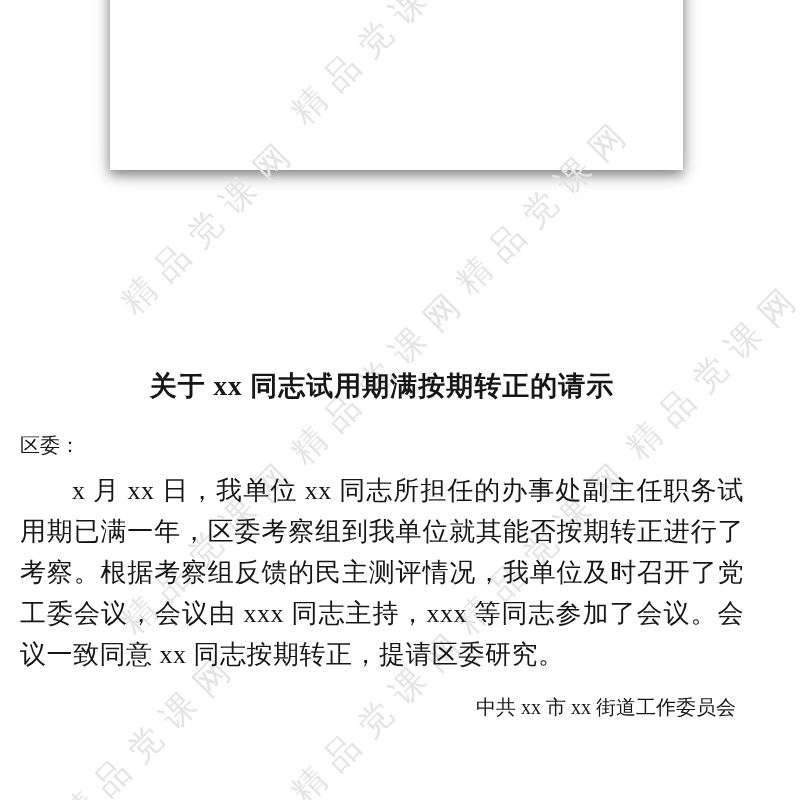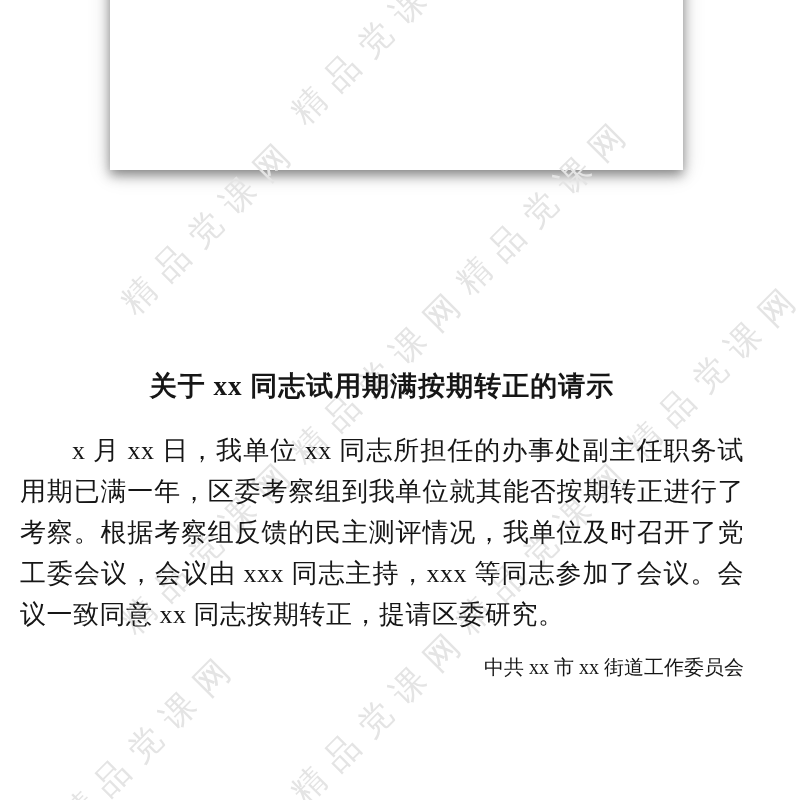--- a/index.html
+++ b/index.html
@@ -40,21 +40,21 @@
     font-size:20px;line-height:30px;
   }
   .para{
     margin:0 0 12px 0;
     font-size:26px;line-height:41px;
     text-align:justify;text-indent:2em;
     letter-spacing:0.5px;
   }
   .para-short{margin:0 0 5px 0;}
   .signature{
-    margin:5px 0 0 0;
+    margin:5px 8px 0 0;
     font-size:20px;line-height:41px;
     text-align:right;
   }
 </style>
 </head>
 <body>
 
 <div class="sheet"></div>
 
 <div class="wm-layer" id="wm-layer">
@@ -65,18 +65,19 @@
     <div class="wm" style="left: 715px; top: 370px; color: rgb(228, 228, 228);">精品党课网</div>
     <div class="wm" style="left: 210px; top: 545px; color: rgb(228, 228, 228);">精品党课网</div>
     <div class="wm" style="left: 545px; top: 545px; color: rgb(228, 228, 228);">精品党课网</div>
     <div class="wm" style="left: 380px; top: 715px; color: rgb(228, 228, 228);">精品党课网</div>
     <div class="wm" style="left: 150px; top: 740px; color: rgb(228, 228, 228);">精品党课网</div>
   </div>
 
 <div class="doc">
   <h1 class="doc-title">关于 xx 同志试用期满按期转正的请示</h1>
 
+  <p class="salutation">区委：</p>
 
   <p class="para">x 月 xx 日，我单位 xx 同志所担任的办事处副主任职务试用期已满一年，区委考察组到我单位就其能否按期转正进行了考察。根据考察组反馈的民主测评情况，我单位及时召开了党工委会议，会议由 xxx 同志主持，xxx 等同志参加了会议。会议一致同意 xx 同志按期转正，提请区委研究。</p>
 
 
   <p class="signature">中共 xx 市 xx 街道工作委员会</p>
 </div>
 
 </body></html>

